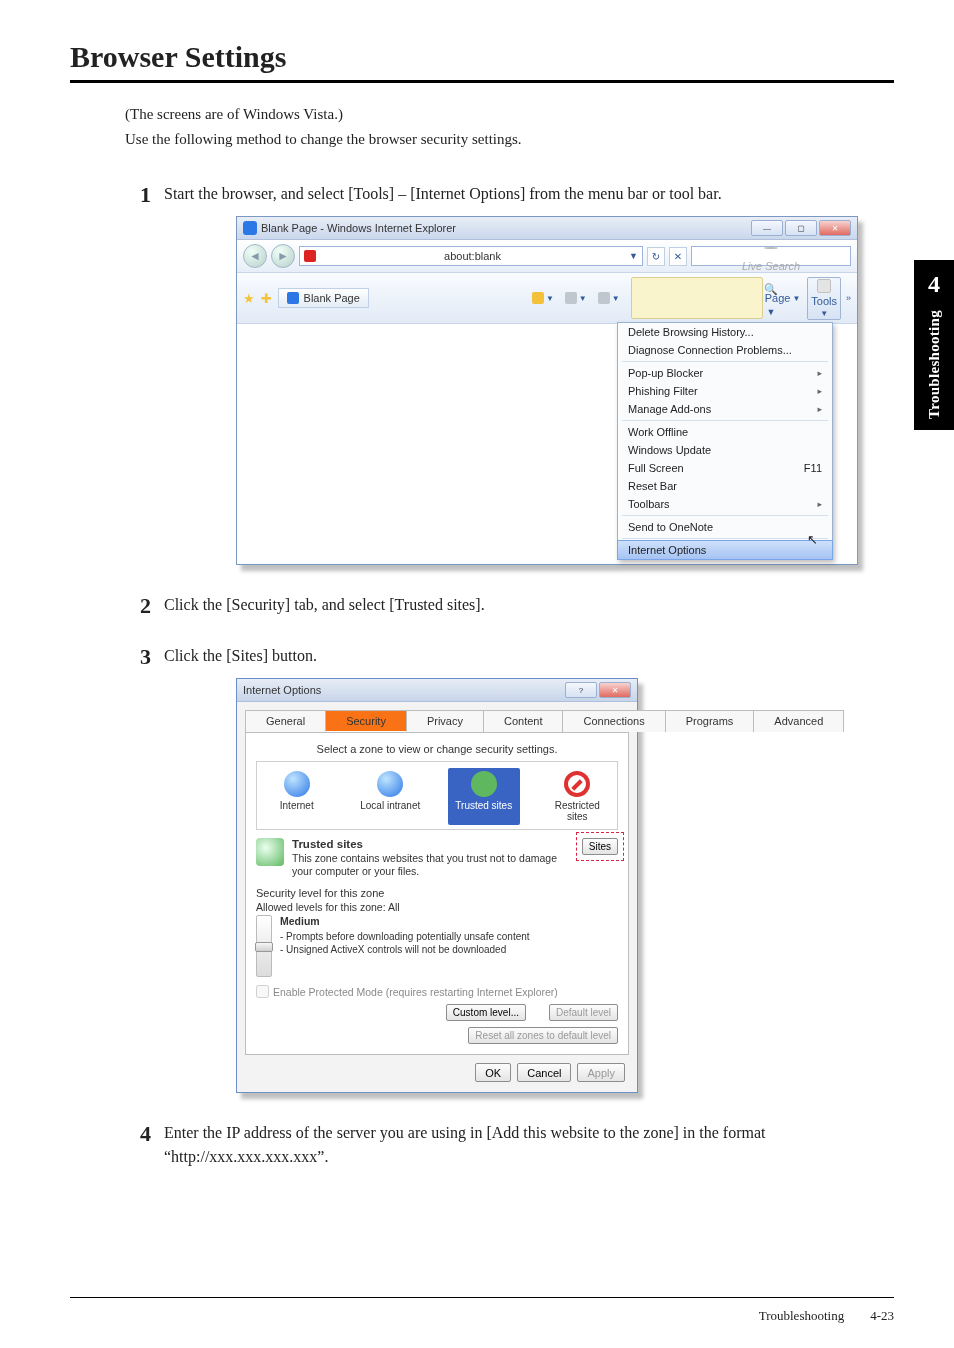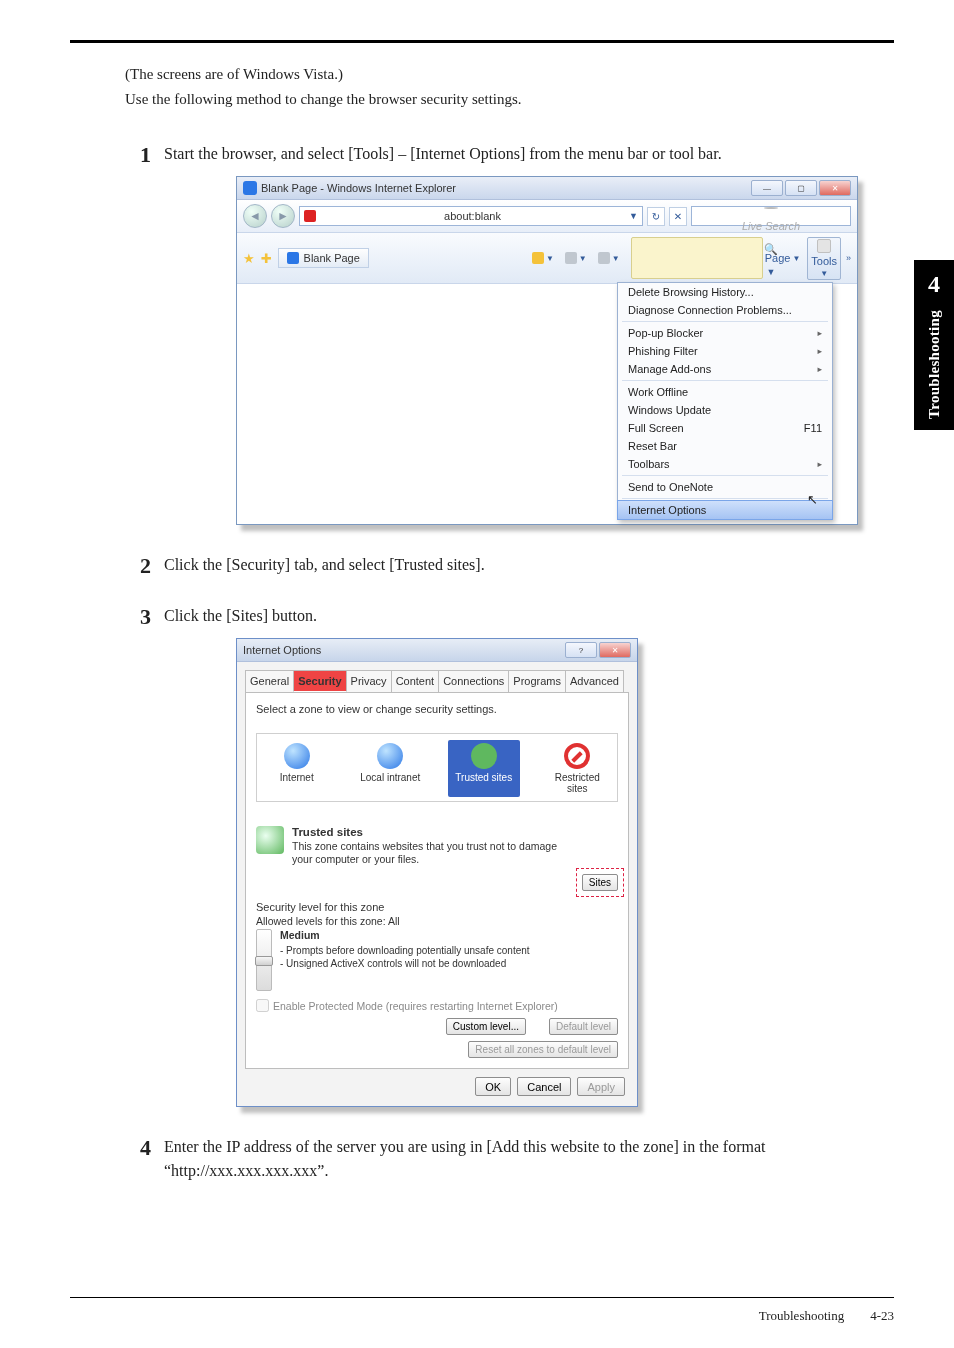--- a/index.html
+++ b/index.html
@@ -158,25 +158,25 @@
   
   .io-dlg{
     width:400px;border:1px solid #6d8fc8;background:#fff;
     box-shadow:5px 6px 4px rgba(0,0,0,0.25);
     font-family:"Segoe UI",Tahoma,sans-serif;font-size:11px;color:#333;
   }
   .io-title{height:22px;background:linear-gradient(#e7edf6,#c7d5ea);display:flex;align-items:center;padding:0 6px;border-bottom:1px solid #b0c0dc;}
   .io-title .tt{font-size:11px;flex:1;}
   .io-body{padding:8px;background:#f3f3f3;}
   .tabs{display:flex;}
-  .tabbtn{font-size:11px;padding:4px 4px;border:1px solid #bdbdbd;border-bottom:none;background:#f7f7f7;margin-right:-1px;}
-  .tabbtn.act{background:#ef4444;border-bottom:1px solid #fff;position:relative;z-index:2;font-weight:bold;}
+  .tabbtn{font-size:11px;padding:4px 20px;border:1px solid #bdbdbd;border-bottom:none;background:#f7f7f7;margin-right:-1px;}
+  .tabbtn.act{background:#f97316;border-bottom:1px solid #fff;position:relative;z-index:2;}
   .tabpane{border:1px solid #bdbdbd;background:#fff;padding:10px;}
-  .tabpane .hint{font-size:11px;margin-bottom:18px;}
-  .zones{display:flex;gap:22px;padding:6px 4px 4px;border:1px solid #cfcfcf;background:#fff;margin-bottom:24px;}
+  .tabpane .hint{font-size:11px;margin-bottom:6px;text-align:center;}
+  .zones{display:flex;gap:22px;padding:6px 4px 4px;border:1px solid #cfcfcf;background:#fff;margin-bottom:8px;}
   .zone{display:flex;flex-direction:column;align-items:center;width:70px;font-size:10px;text-align:center;padding:3px;}
   .zone.sel{background:#3964c3;color:#fff;border-radius:2px;}
   .zicon{width:26px;height:26px;border-radius:50%;margin-bottom:3px;}
   .zicon.globe{background:radial-gradient(circle at 35% 30%,#bfe4ff,#2b77e6);}
   .zicon.check{background:#5fb85f;position:relative;}
   .zicon.block{background:#fff;border:4px solid #e03131;box-sizing:border-box;position:relative;}
   .zicon.block::after{content:"";position:absolute;left:3px;right:3px;top:8px;height:4px;background:#e03131;transform:rotate(-45deg);}
   .trusted-row{display:flex;gap:8px;align-items:flex-start;margin-top:4px;}
   .shield{width:28px;height:28px;background:radial-gradient(circle at 35% 35%,#eafff0,#5fb85f);border-radius:4px;}
   .tr-txt{flex:1;}
@@ -229,20 +229,21 @@
   }
   .footer-txt{
     position:absolute;right:60px;bottom:24px;font-size:13px;font-family:"Georgia",serif;
   }
 </style>
 </head>
 <body>
 
 <div class="page">
 
+  <h1 class="page-title">Browser Settings</h1>
   <hr class="rule-thick">
 
   <div class="intro">
     <p>(The screens are of Windows Vista.)</p>
     <p>Use the following method to change the browser security settings.</p>
   </div>
 
   <div class="steps">
 
     <div class="step">
@@ -415,21 +416,21 @@
                 <span>Restricted sites</span>
               </div>
             </div>
 
             <div class="trusted-row" style="position:relative;">
               <div class="shield"></div>
               <div class="tr-txt">
                 <div class="tr-title">Trusted sites</div>
                 <div class="tr-body">This zone contains websites that you trust not to damage your computer or your files.</div>
               </div>
-              <div style="position:relative;margin-top:48px;">
+              <div style="position:relative;">
                 <button class="btn sm">Sites</button>
                 <div class="sites-hl" style="left:-6px;top:-6px;right:-6px;bottom:-6px;"></div>
               </div>
             </div>
 
             <div class="sec-lvl">
               <div class="lbl">Security level for this zone</div>
               <div class="allowed">Allowed levels for this zone: All</div>
               <div class="lvlrow">
                 <div class="slider"></div>

